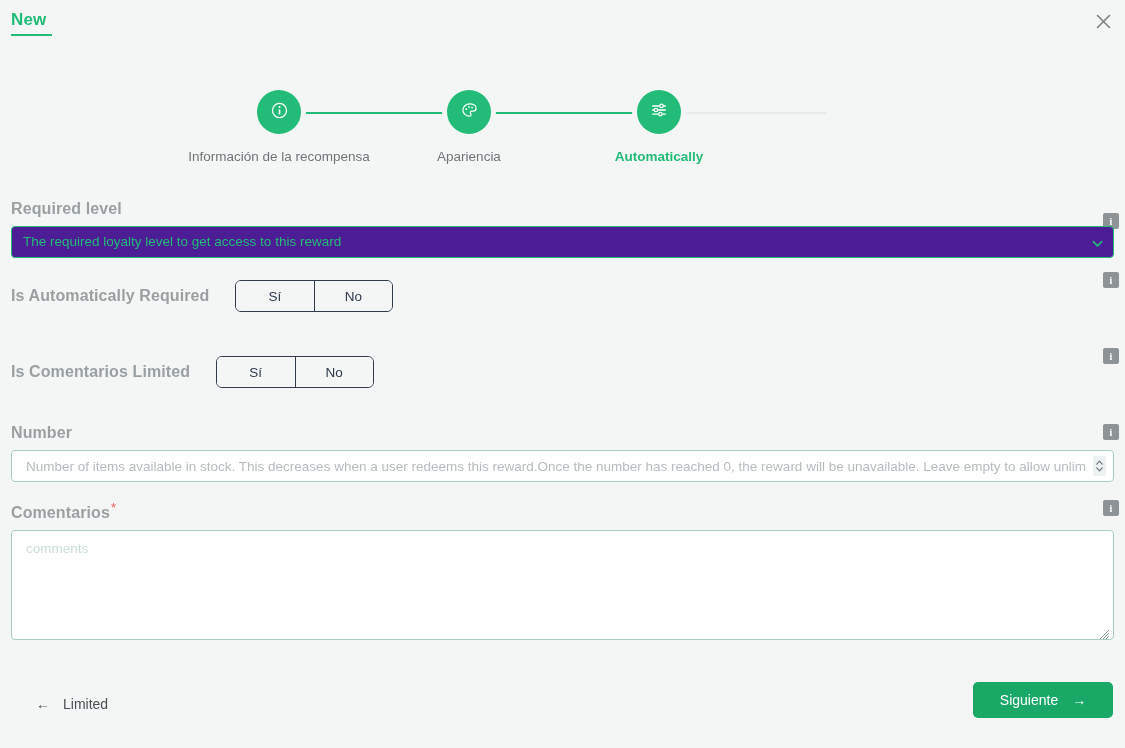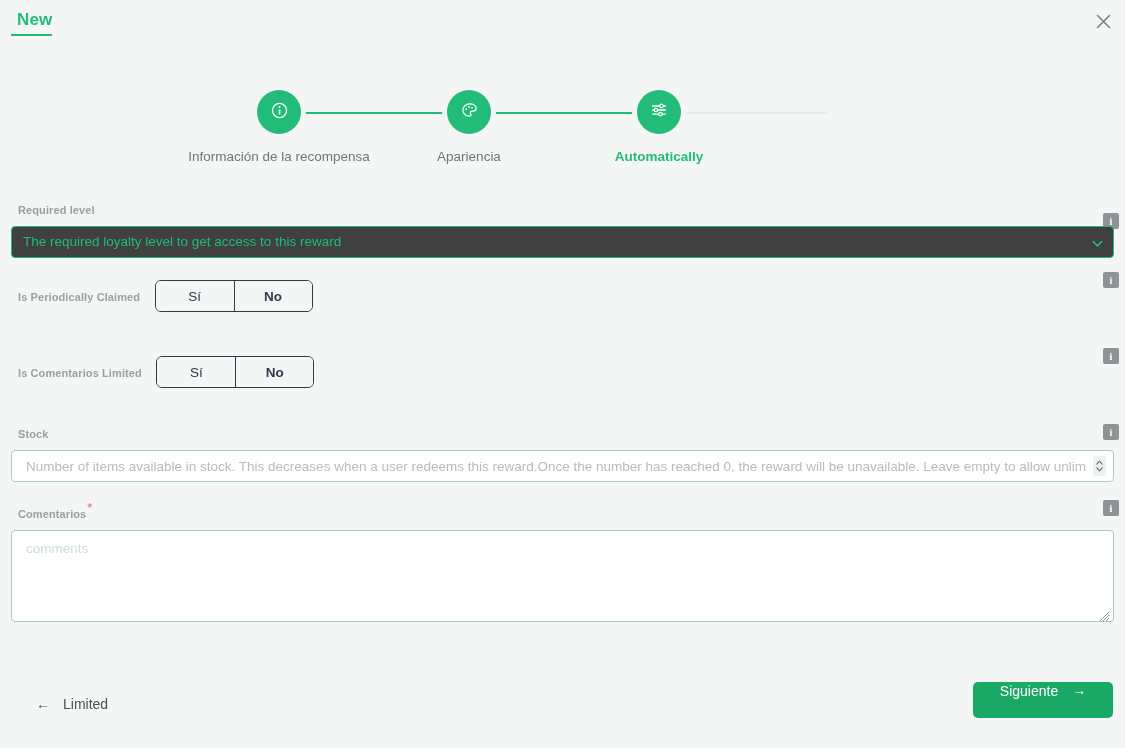--- a/index.html
+++ b/index.html
@@ -21,21 +21,21 @@
 
   
   .header {
     position: absolute;
     top: 0; left: 0;
     width: 1125px;
     height: 44px;
   }
   .tab-title {
     position: absolute;
-    left: 17px;
+    left: 11px;
     top: 10px;
     font-size: 17px;
     font-weight: 600;
     color: #22bb77;
     letter-spacing: 0.1px;
     padding-bottom: 6px;
   }
   .tab-underline {
     position: absolute;
     left: 11px;
@@ -108,25 +108,25 @@
   
   .form {
     position: absolute;
     top: 200px;
     left: 0;
     width: 1125px;
   }
   .field { position: relative; margin-bottom: 0; }
 
   .field-label {
-    font-size: 11px;
+    font-size: 16px;
     font-weight: bold;
     color: #9aa0a2;
     letter-spacing: 0.1px;
-    margin-left: 18px;
+    margin-left: 11px;
     display: inline-block;
   }
   .req-star {
     color: #ff5a5a;
     font-size: 13px;
     vertical-align: super;
     margin-left: 1px;
   }
   .info-badge {
     position: absolute;
@@ -149,60 +149,60 @@
   .select-wrap {
     position: relative;
     margin: 8px 11px 0 11px;
     height: 32px;
   }
   .select-box {
     width: 100%;
     height: 32px;
     border: 1px solid #22bb77;
     border-radius: 4px;
-    background: #404040;
+    background: #4c1d95;
     color: #22bb77;
     font-size: 13.5px;
     padding: 0 30px 0 11px;
     line-height: 30px;
     overflow: hidden;
     white-space: nowrap;
     cursor: pointer;
   }
   .select-chevron {
     position: absolute;
     right: 10px;
     top: 10px;
     pointer-events: none;
   }
 
   
   .toggle-group {
-    margin: 8px 0 0 10px;
+    margin: 8px 0 0 21px;
     display: inline-flex;
     border: 1px solid #2f3a4a;
     border-radius: 6px;
     overflow: hidden;
     height: 32px;
     align-items: flex-end;
   }
   .toggle-btn {
     width: 78px;
     height: 30px;
     background: #f4f6f5;
     border: none;
     color: #2f3a4a;
     font-size: 13.5px;
     font-family: "Liberation Sans", sans-serif;
     cursor: pointer;
     display: flex;
     align-items: center;
     justify-content: center;
   }
-  .toggle-btn + .toggle-btn { border-left: 1px solid #2f3a4a; font-weight: bold; }
+  .toggle-btn + .toggle-btn { border-left: 1px solid #2f3a4a; }
 
   
   .num-wrap {
     position: relative;
     margin: 8px 11px 0 11px;
     height: 32px;
   }
   .num-input {
     width: 100%;
     height: 32px;
@@ -230,21 +230,21 @@
     cursor: pointer;
   }
 
   
   .ta-wrap {
     position: relative;
     margin: 8px 11px 0 11px;
   }
   .comments-area {
     width: 100%;
-    height: 92px;
+    height: 110px;
     border: 1px solid #a8cfbd;
     border-radius: 4px;
     background: #ffffff;
     font-size: 13.5px;
     font-family: "Liberation Sans", sans-serif;
     padding: 10px 14px;
     color: #404648;
     resize: none;
   }
   .comments-area::placeholder { color: #c9ded6; }
@@ -286,20 +286,21 @@
     top: 12px;
     width: 140px;
     height: 36px;
     background: #1aa866;
     border: none;
     border-radius: 5px;
     color: #ffffff;
     font-size: 14px;
     font-family: "Liberation Sans", sans-serif;
     display: flex;
+    align-items: center;
     justify-content: center;
     gap: 14px;
     cursor: pointer;
   }
   .arrow-glyph { font-size: 14px; line-height: 1; }
 </style>
 </head>
 <body>
 
 <div class="page">
@@ -378,39 +379,39 @@
         <div class="select-box">The required loyalty level to get access to this reward</div>
         <span class="select-chevron">
           <svg width="13" height="13" viewBox="0 0 14 14">
             <path d="M2.5 5 L7 9.5 L11.5 5" fill="none" stroke="#22bb77" stroke-width="1.8" stroke-linecap="round" stroke-linejoin="round"></path>
           </svg>
         </span>
       </div>
     </div>
 
     <div class="field" style="height:76px;">
-      <span class="field-label">Is Periodically Claimed</span>
+      <span class="field-label">Is Automatically Required</span>
       <div class="info-badge" style="top:0px;">i</div>
       <div class="toggle-group">
         <button class="toggle-btn">Sí</button>
         <button class="toggle-btn">No</button>
       </div>
     </div>
 
     <div class="field" style="height:76px;">
       <span class="field-label">Is Comentarios Limited</span>
       <div class="info-badge" style="top:0px;">i</div>
       <div class="toggle-group">
         <button class="toggle-btn">Sí</button>
         <button class="toggle-btn">No</button>
       </div>
     </div>
 
     <div class="field" style="height:76px;">
-      <span class="field-label">Stock</span>
+      <span class="field-label">Number</span>
       <div class="info-badge" style="top:0px;">i</div>
       <div class="num-wrap">
         <input class="num-input" type="text" placeholder="Number of items available in stock. This decreases when a user redeems this reward.Once the number has reached 0, the reward will be unavailable. Leave empty to allow unlimited redemptions." style="">
         <span class="spinner">
           <svg width="9" height="16" viewBox="0 0 10 18">
             <path d="M2 7 L5 3.5 L8 7" fill="none" stroke="#6e7478" stroke-width="1.3" stroke-linecap="round" stroke-linejoin="round"></path>
             <path d="M2 11 L5 14.5 L8 11" fill="none" stroke="#6e7478" stroke-width="1.3" stroke-linecap="round" stroke-linejoin="round"></path>
           </svg>
         </span>
       </div>

